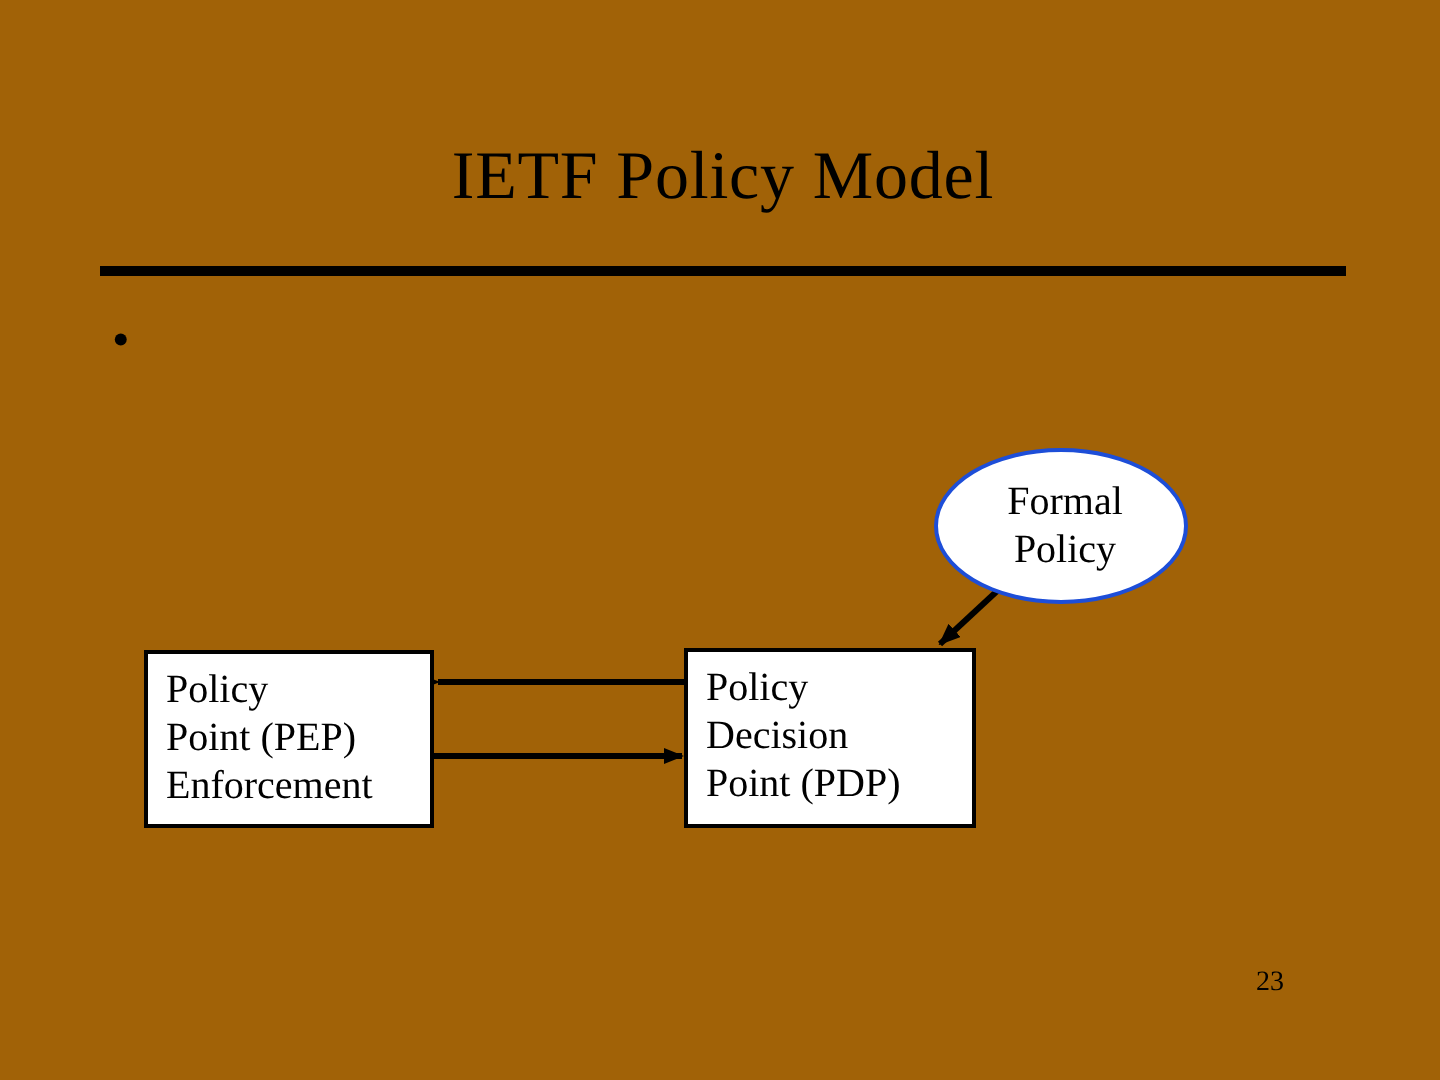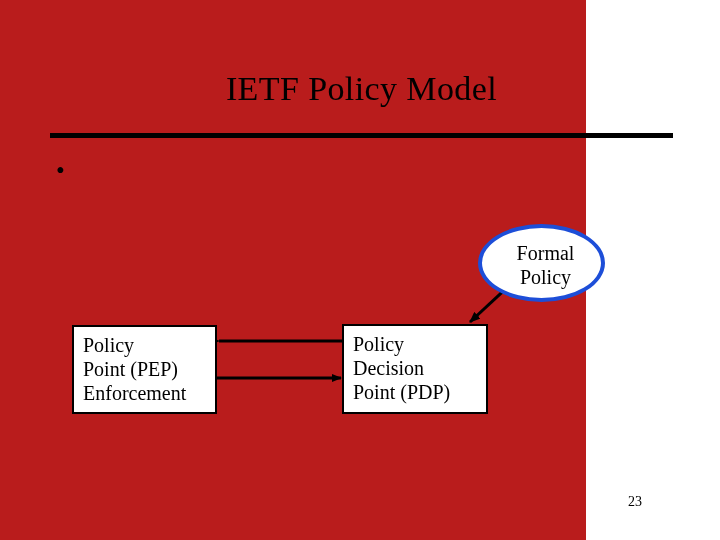--- a/index.html
+++ b/index.html
@@ -11,23 +11,23 @@
     height: 540px;
     background: #ffffff;
     font-family: "Liberation Serif", "DejaVu Serif", serif;
     color: #000000;
     overflow: hidden;
     position: relative;
   }
   #slide {
     position: absolute;
     left: 0; top: 0;
-    width: 586px;
+    width: 720px;
     height: 540px;
-    background: #b91c1c;
+    background: #a16207;
   }
   
   #slide-title {
     position: absolute;
     left: 50px;
     top: 68px;
     width: 623px;
     text-align: center;
     font-size: 34px;
     line-height: 42px;
@@ -99,45 +99,45 @@
     position: absolute;
     left: 9px;
     top: 6px;
     font-size: 20px;
     line-height: 24px;
   }
   .box-line { display: block; white-space: nowrap; }
   
   #ellipse-formal-policy {
     position: absolute;
-    left: 478px;
+    left: 467px;
     top: 224px;
     width: 127px;
     height: 78px;
-    border: 4px solid #1d4ed8;
+    border: 2px solid #1d4ed8;
     border-radius: 50%;
     background: #ffffff;
     box-sizing: border-box;
     text-decoration: underline;
   }
   #ellipse-label {
     position: absolute;
     left: 0;
     top: 13px;
     width: 127px;
     text-align: center;
     font-size: 20px;
     line-height: 24px;
   }
   .ellipse-line { display: block; }
   
   #page-number {
     position: absolute;
     left: 628px;
-    top: 494px;
+    top: 484px;
     font-size: 14px;
     line-height: 16px;
     color: #000000;
   }
 </style>
 </head>
 <body>
 
 <div id="slide">
 

